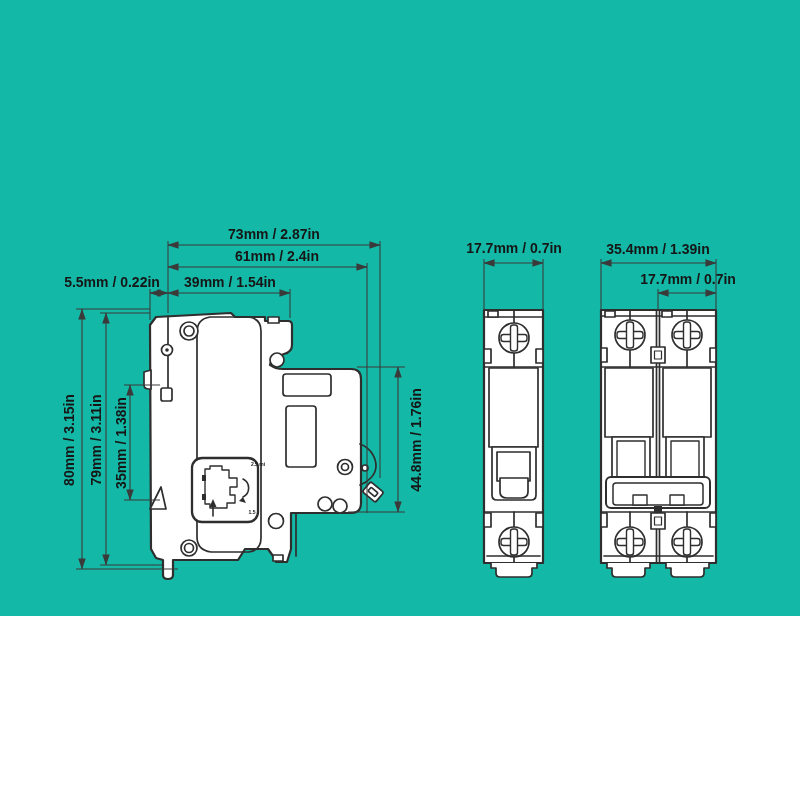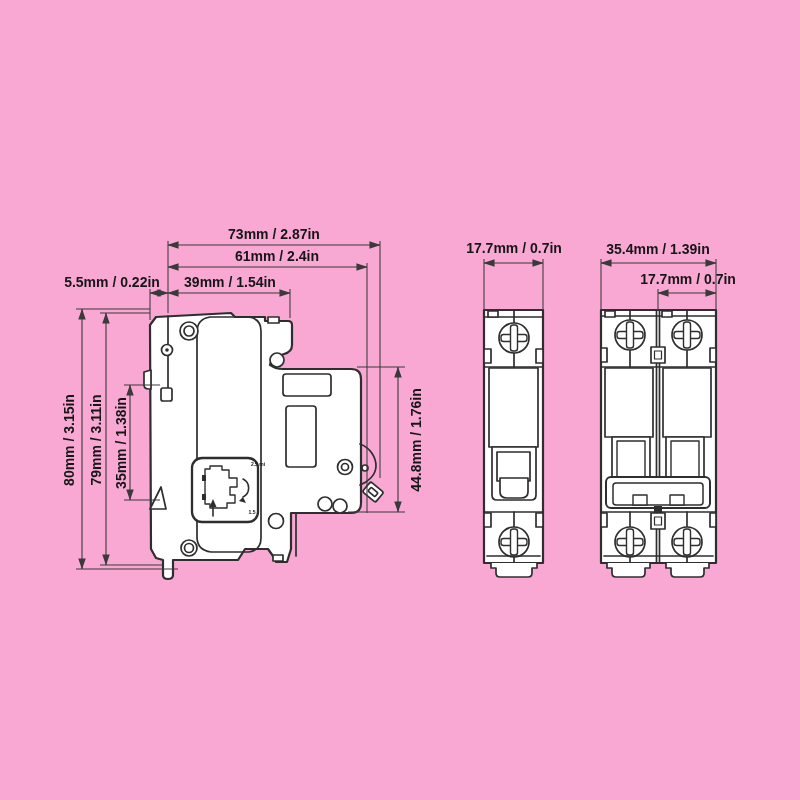--- a/index.html
+++ b/index.html
@@ -1,16 +1,16 @@
 <!DOCTYPE html>
 <html><head>
 <meta charset="utf-8">
 <style>
   html,body{margin:0;padding:0;background:#ffffff;}
-  .page{width:800px;height:800px;background:#f9a8d4;position:relative;overflow:hidden;}
+  .page{width:800px;height:616px;background:#14b8a6;position:relative;overflow:hidden;}
   svg{display:block;}
   .body-ln{stroke:#2e2e2e;stroke-width:2.2;fill:#ffffff;stroke-linejoin:round;stroke-linecap:round;}
   .in-ln{stroke:#2e2e2e;stroke-width:1.7;fill:none;stroke-linejoin:round;stroke-linecap:round;}
   .in-w{stroke:#2e2e2e;stroke-width:1.7;fill:#ffffff;stroke-linejoin:round;}
   .dim{stroke:#3a3a3a;stroke-width:1.1;fill:none;}
   .ext{stroke:#3a3a3a;stroke-width:1.05;fill:none;}
   .dimtxt{font-family:"Liberation Sans",sans-serif;font-weight:bold;font-size:14px;fill:#161616;}
   .tinytxt{font-family:"Liberation Sans",sans-serif;font-weight:bold;font-size:5px;fill:#161616;}
   .dk{fill:#2e2e2e;}
 </style>

